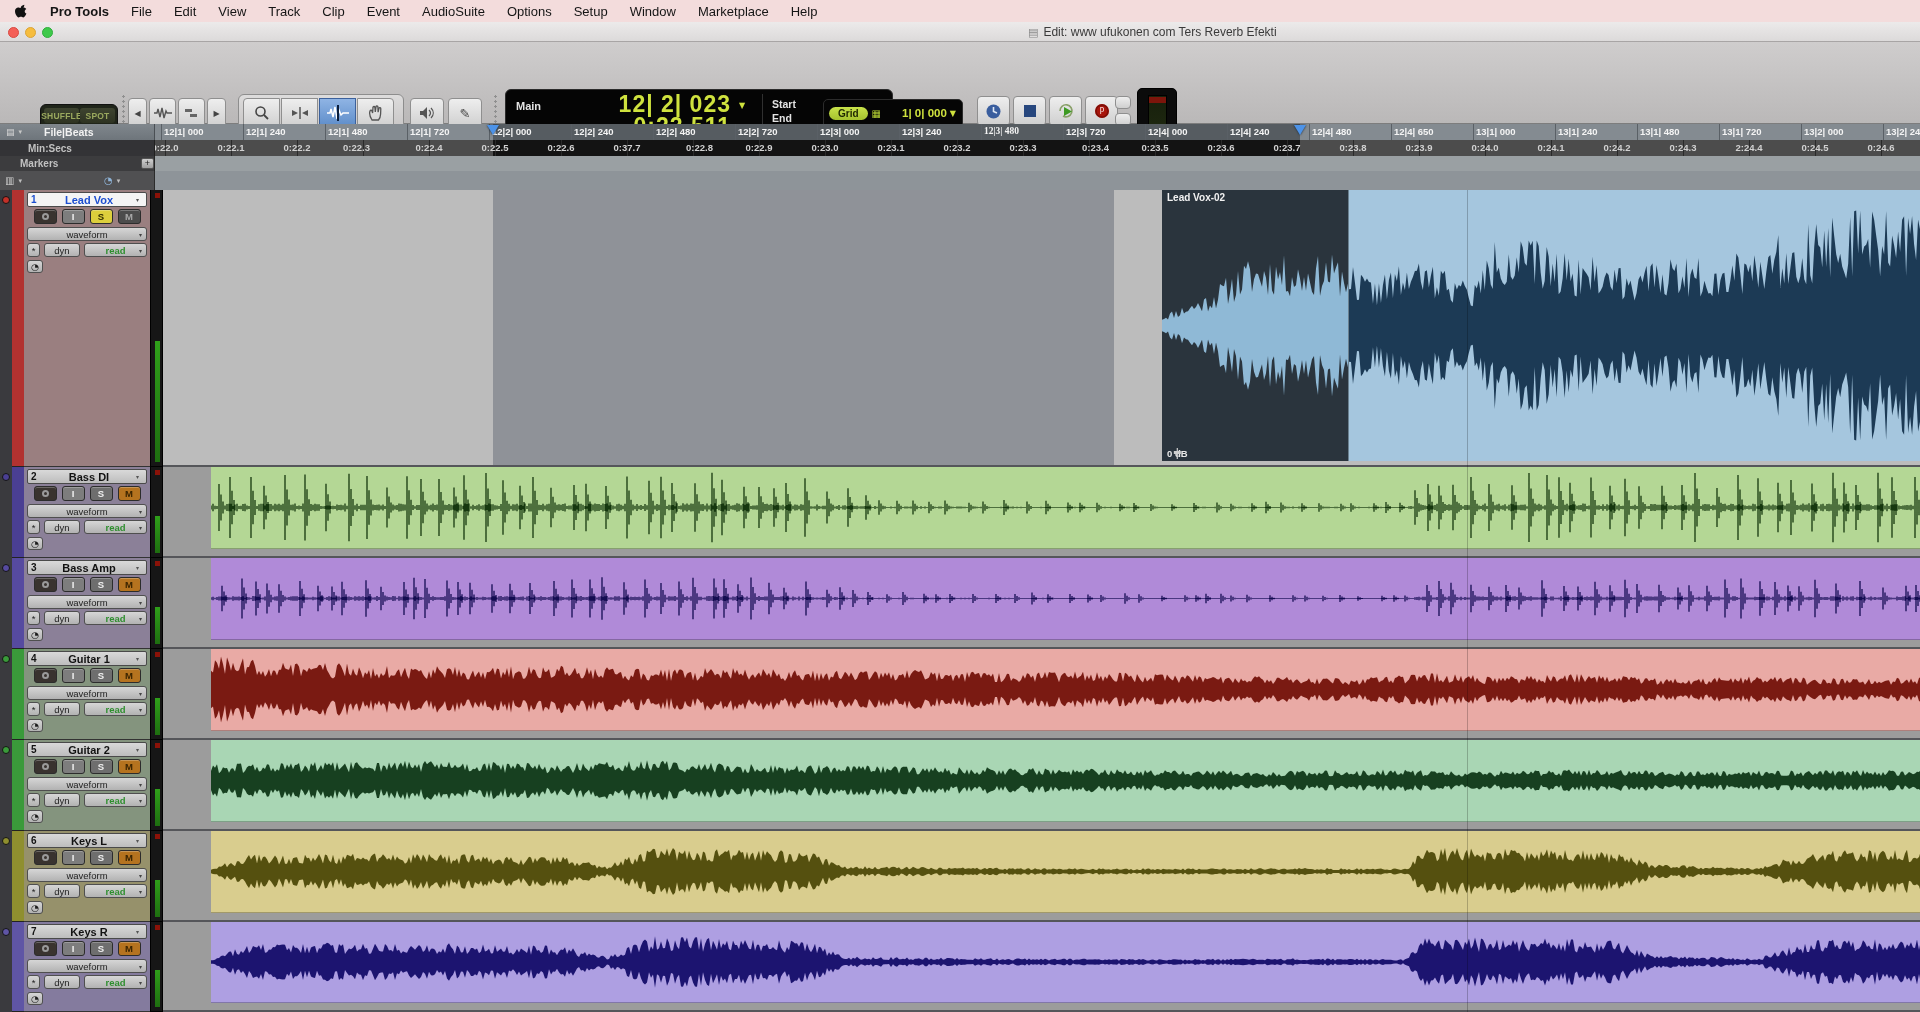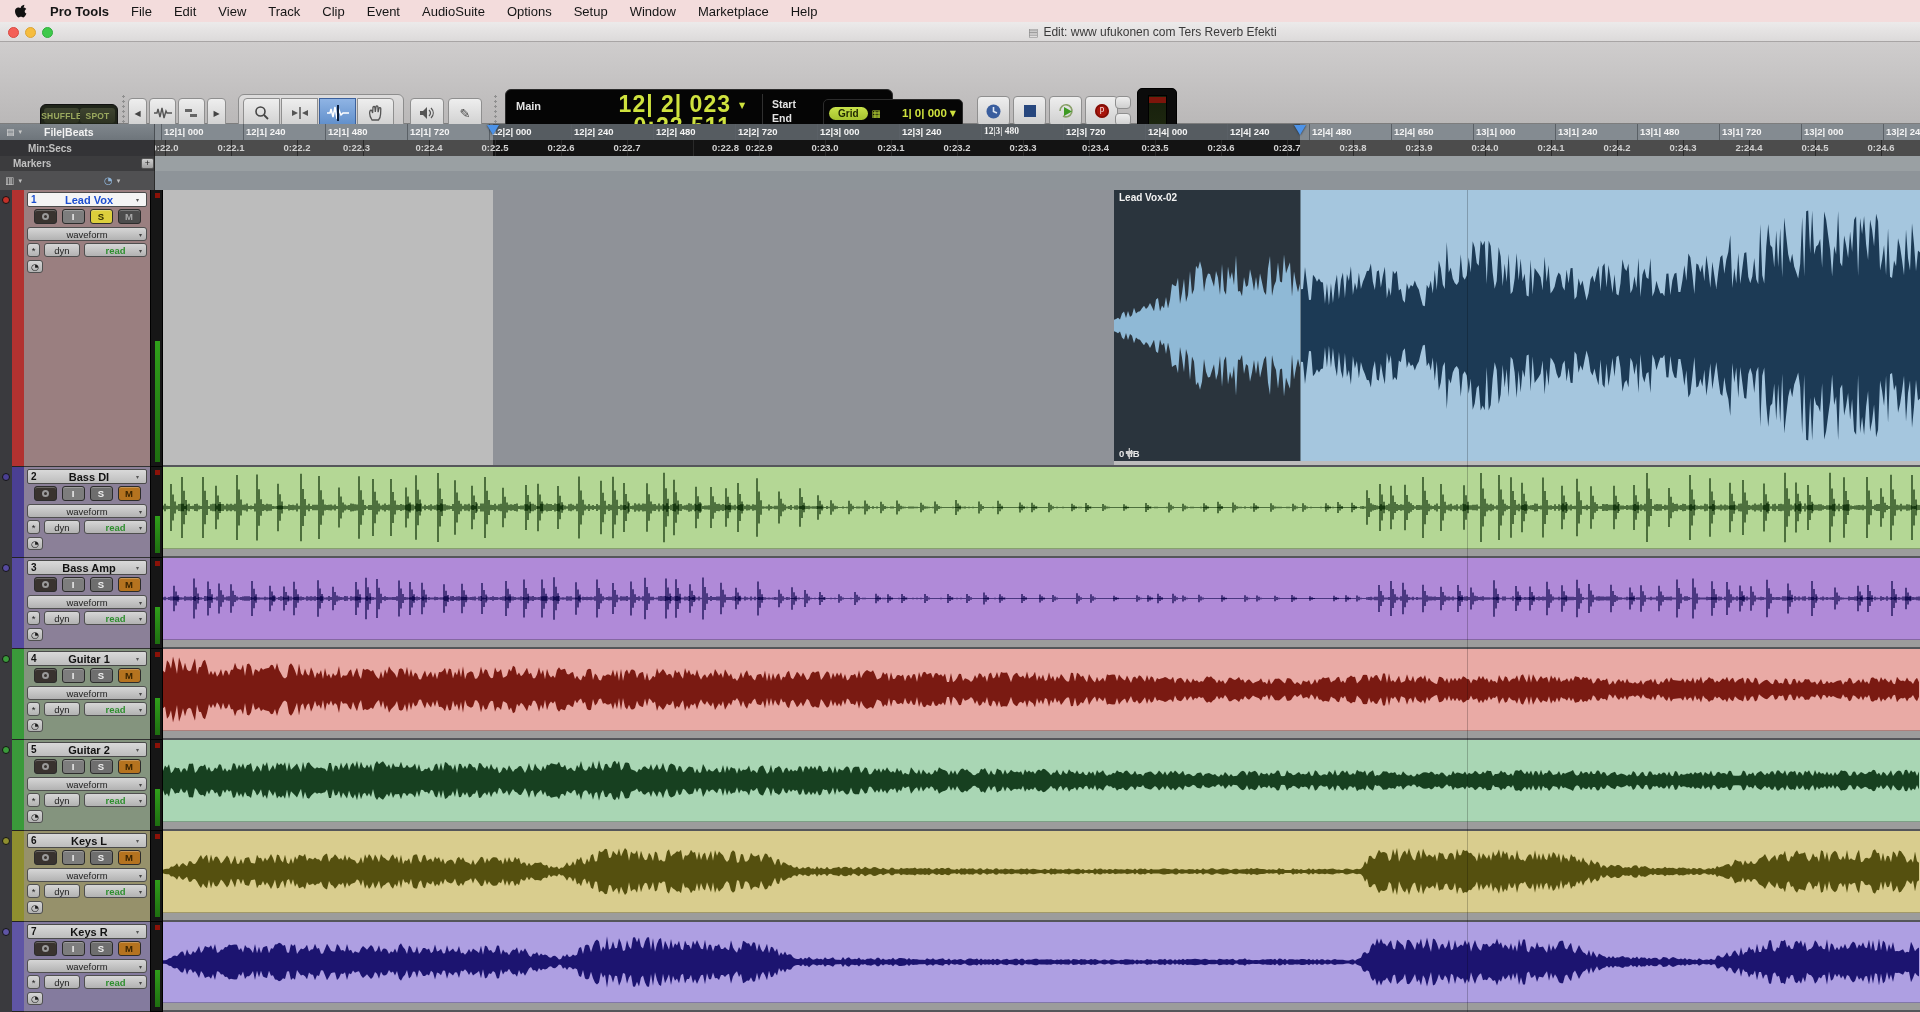--- a/index.html
+++ b/index.html
@@ -81,21 +81,21 @@
     display:flex; align-items:center; z-index:5; }
   .rtick { position:absolute; top:0; width:1px; height:100%; }
   .rtlab { position:absolute; top:2px; font-size:9.5px; font-weight:bold; white-space:pre; }
   .selarrow { position:absolute; top:1px; width:0; height:0; z-index:6;
     border-left:6px solid transparent; border-right:6px solid transparent;
     border-top:10px solid #4d93e8; filter:drop-shadow(0 0 1px #123); }
 
   
   #lanes { position:absolute; left:0; top:190px; width:1920px; height:822px; background:#9c9c9c; }
   .lane { position:absolute; left:0; width:1920px; border-bottom:2px solid #55565a; overflow:hidden; }
-  .clip { position:absolute; overflow:hidden; }
+  .clip { position:absolute; overflow:hidden;margin-left:48px; }
   .clip svg { position:absolute; inset:0; width:100%; height:100%; }
   .clipname { position:absolute; left:5px; top:2px; color:#f2f2f2; font-size:10px; font-weight:bold; z-index:3; }
   .clipgain { position:absolute; left:5px; bottom:2px; color:#e8e8e8; font-size:9.5px; font-weight:bold;
     z-index:3; display:flex; gap:4px; align-items:center; }
   #barline { position:absolute; left:1467px; top:0; width:1px; height:822px; background:rgba(0,0,0,.22); z-index:4; }
 
   #tracklist { position:absolute; left:0; top:190px; width:163px; height:822px; z-index:8; }
   #edgecol { position:absolute; left:0; top:0; width:12px; height:822px; background:#3a3a3e; }
   .tdot { position:absolute; left:2px; width:8px; height:8px; border-radius:50%; border:1px solid #141414; }
   .tstrip { position:absolute; left:12px; width:12px; }
@@ -409,23 +409,23 @@
         <div class="rtlab" style="left: 277px; width: 40px; text-align: center; color: rgb(210, 210, 210); position: absolute;">0:22.2</div>
         <div class="rtick" style="left: 363px; background: rgb(42, 42, 42); position: absolute;"></div>
         <div class="rtlab" style="left: 343px; width: 40px; color: rgb(210, 210, 210); position: absolute;">0:22.3</div>
         <div class="rtick" style="left: 429px; background: rgb(42, 42, 42); position: absolute;"></div>
         <div class="rtlab" style="left: 409px; width: 40px; text-align: center; color: rgb(210, 210, 210); position: absolute;">0:22.4</div>
         <div class="rtick" style="left: 495px; background: rgb(42, 42, 42); position: absolute;"></div>
         <div class="rtlab" style="left: 475px; width: 40px; text-align: center; color: rgb(210, 210, 210); position: absolute;">0:22.5</div>
         <div class="rtick" style="left: 561px; background: rgb(42, 42, 42); position: absolute;"></div>
         <div class="rtlab" style="left: 541px; width: 40px; text-align: center; color: rgb(210, 210, 210); position: absolute;">0:22.6</div>
         <div class="rtick" style="left: 627px; background: rgb(42, 42, 42); position: absolute;"></div>
-        <div class="rtlab" style="left: 607px; width: 40px; text-align: center; color: rgb(210, 210, 210); position: absolute;">0:22.7</div>
+        <div class="rtlab" style="left: 607px; width: 40px; text-align: center; color: rgb(210, 210, 210); position: absolute;">0:37.7</div>
         <div class="rtick" style="left: 693px; background: rgb(42, 42, 42); position: absolute;"></div>
-        <div class="rtlab" style="left: 712px; width: 40px; text-align: left; color: rgb(210, 210, 210); position: absolute;">0:22.8</div>
+        <div class="rtlab" style="left: 673px; width: 40px; text-align: right; color: rgb(210, 210, 210); position: absolute;">0:22.8</div>
         <div class="rtick" style="left: 759px; background: rgb(42, 42, 42); position: absolute;"></div>
         <div class="rtlab" style="left: 739px; width: 40px; text-align: center; color: rgb(210, 210, 210); position: absolute;">0:22.9</div>
         <div class="rtick" style="left: 825px; background: rgb(42, 42, 42); position: absolute;"></div>
         <div class="rtlab" style="left: 805px; width: 40px; text-align: center; color: rgb(210, 210, 210); position: absolute;">0:23.0</div>
         <div class="rtick" style="left: 891px; background: rgb(42, 42, 42); position: absolute;"></div>
         <div class="rtlab" style="left: 871px; width: 40px; text-align: center; color: rgb(210, 210, 210); position: absolute;">0:23.1</div>
         <div class="rtick" style="left: 957px; background: rgb(42, 42, 42); position: absolute;"></div>
         <div class="rtlab" style="left: 937px; width: 40px; text-align: center; color: rgb(210, 210, 210); position: absolute;">0:23.2</div>
         <div class="rtick" style="left: 1023px; background: rgb(42, 42, 42); position: absolute;"></div>
         <div class="rtlab" style="left: 1003px; width: 40px; text-align: center; color: rgb(210, 210, 210); position: absolute;">0:23.3</div>
@@ -450,21 +450,21 @@
         <div class="rtick" style="left: 1683px; background: rgb(42, 42, 42); position: absolute;"></div>
         <div class="rtlab" style="left: 1663px; width: 40px; text-align: center; color: rgb(210, 210, 210); position: absolute;">0:24.3</div>
         <div class="rtick" style="left: 1749px; background: rgb(42, 42, 42); position: absolute;"></div>
         <div class="rtlab" style="left: 1729px; width: 40px; text-align: center; color: rgb(210, 210, 210); position: absolute;">2:24.4</div>
         <div class="rtick" style="left: 1815px; background: rgb(42, 42, 42); position: absolute;"></div>
         <div class="rtlab" style="left: 1795px; width: 40px; text-align: center; color: rgb(210, 210, 210); position: absolute;">0:24.5</div>
         <div class="rtick" style="left: 1881px; background: rgb(42, 42, 42); position: absolute;"></div>
         <div class="rtlab" style="left: 1861px; width: 40px; text-align: center; color: rgb(210, 210, 210); position: absolute;">0:24.6</div>
       </div>
       <div class="rrow" style="top: 156px; height: 15px; background: rgb(154, 160, 163);">
-        <div class="rlabelcell" style="background: rgb(60, 60, 62); border-right: 1px solid rgb(36, 36, 36); padding-left: 13px; width: 155px;">
+        <div class="rlabelcell" style="background: rgb(60, 60, 62); border-right: 1px solid rgb(36, 36, 36); padding-left: 20px; width: 155px;">
           <span style="color:#c2c2c2; font-weight:bold; font-size:10px;">Markers</span>
         </div>
         <div style="left: 141px; top: 2px; width: 13px; height: 11px; background: linear-gradient(rgb(207, 207, 207), rgb(159, 159, 159)); border: 1px solid rgb(85, 85, 85); border-radius: 2px; color: rgb(34, 34, 34); font-size: 9px; line-height: 9px; text-align: center; position: absolute; z-index: 6;">+</div>
       </div>
       <div class="rrow" style="top: 171px; height: 19px; background: rgb(142, 148, 153);">
         <div class="rlabelcell" style="background: rgb(80, 80, 82); border-right: 1px solid rgb(44, 44, 44); padding-left: 5px; gap: 4px; width: 155px;">
           <span class="ico" style="color:#d0d0d0; font-size:10px;">▥</span>
           <span class="ico" style="color:#c0c0c0; font-size:7px;">▾</span>
           <span class="ico" style="color:#8fb4d8; font-size:10px; margin-left:78px;">◔</span>
           <span class="ico" style="color:#c0c0c0; font-size:7px;">▾</span>

